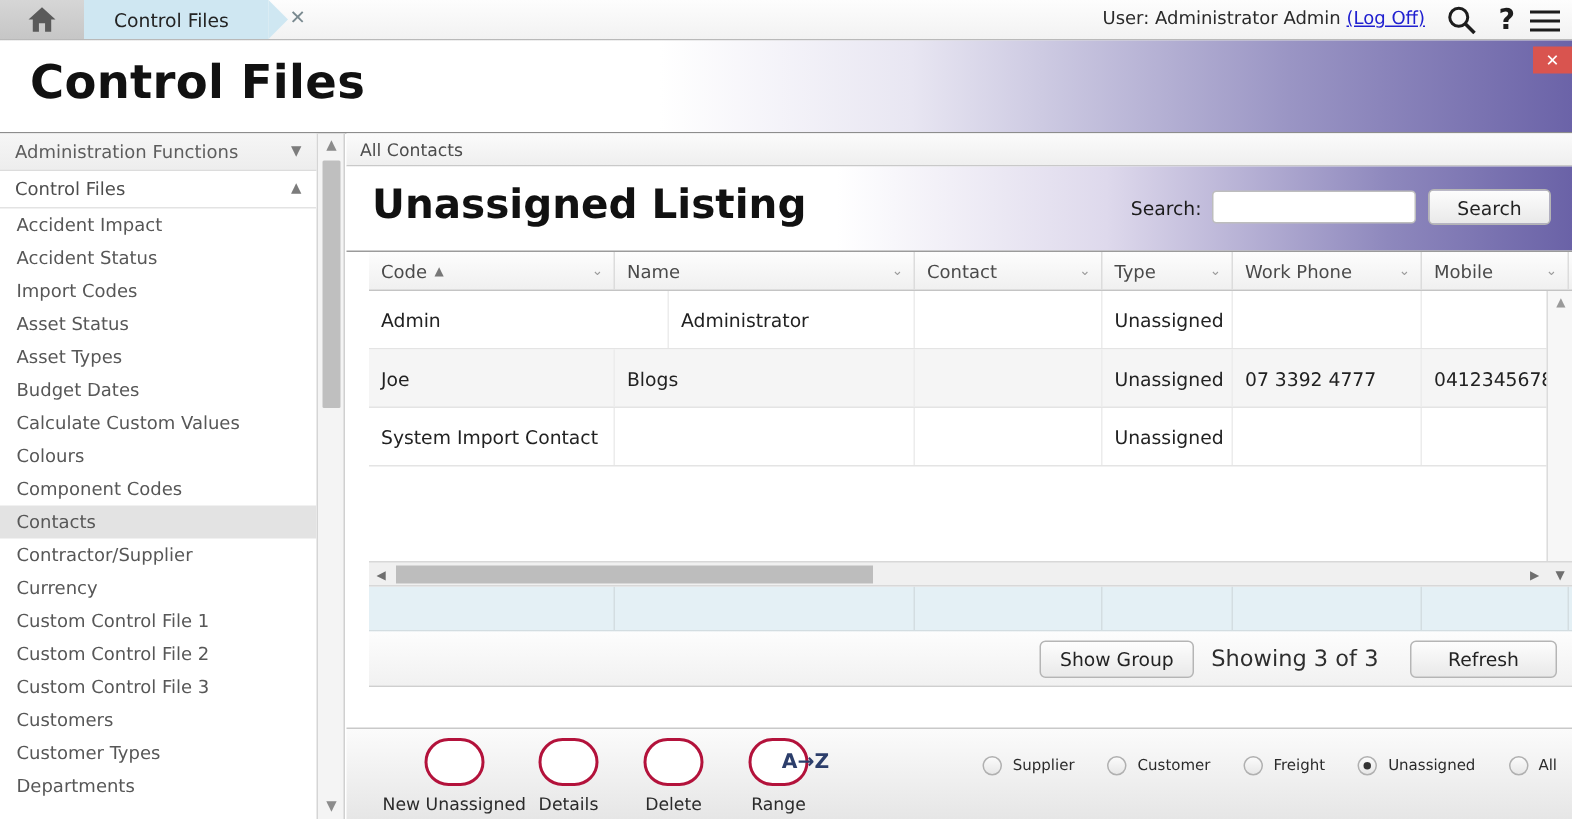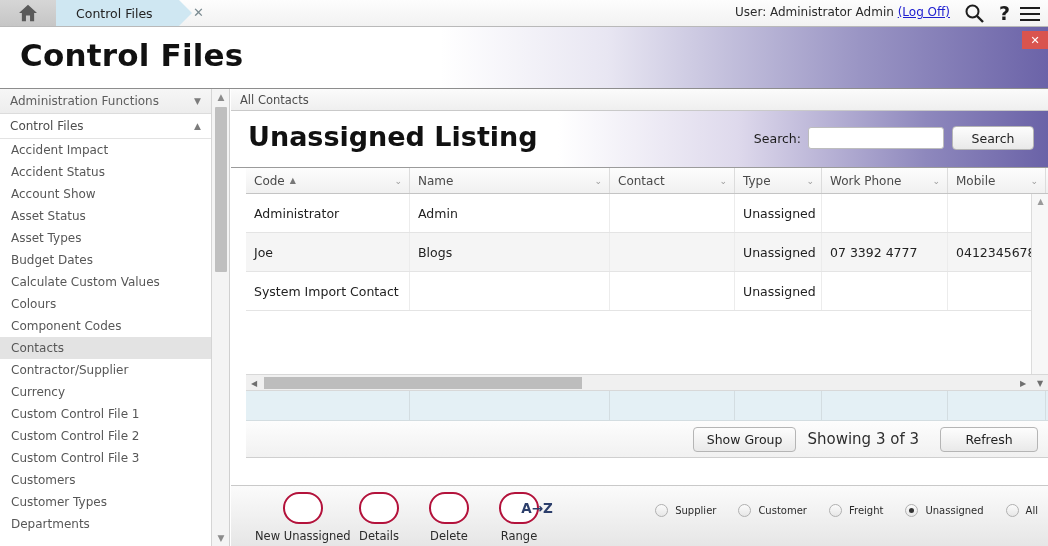--- a/index.html
+++ b/index.html
@@ -276,21 +276,21 @@
       <span class="sb-arrow">▲</span>
     </div>
     <div id="sb-items">
         <div class="sb-item">
           <span>Accident Impact</span>
         </div>
         <div class="sb-item">
           <span>Accident Status</span>
         </div>
         <div class="sb-item">
-          <span>Account Show</span>
+          <span>Import Codes</span>
         </div>
         <div class="sb-item">
           <span>Asset Status</span>
         </div>
         <div class="sb-item">
           <span>Asset Types</span>
         </div>
         <div class="sb-item">
           <span>Budget Dates</span>
         </div>
@@ -377,22 +377,22 @@
             <span class="caret">⌄</span>
           </div>
           <div class="gh" style="width: 98px;">
             <span>Mobile</span>
             <span class="caret">⌄</span>
           </div>
         </div>
       <div class="grid-body">
         <div id="grid-rows">
             <div class="row">
+              <div class="cell" style="width: 200px;">Admin</div>
               <div class="cell" style="width: 164px;">Administrator</div>
-              <div class="cell" style="width: 200px;">Admin</div>
               <div class="cell" style="width: 125px;"></div>
               <div class="cell" style="width: 87px;">Unassigned</div>
               <div class="cell" style="width: 126px;"></div>
               <div class="cell" style="width: 98px;"></div>
             </div>
             <div class="row alt">
               <div class="cell" style="width: 164px;">Joe</div>
               <div class="cell" style="width: 200px;">Blogs</div>
               <div class="cell" style="width: 125px;"></div>
               <div class="cell" style="width: 87px;">Unassigned</div>

